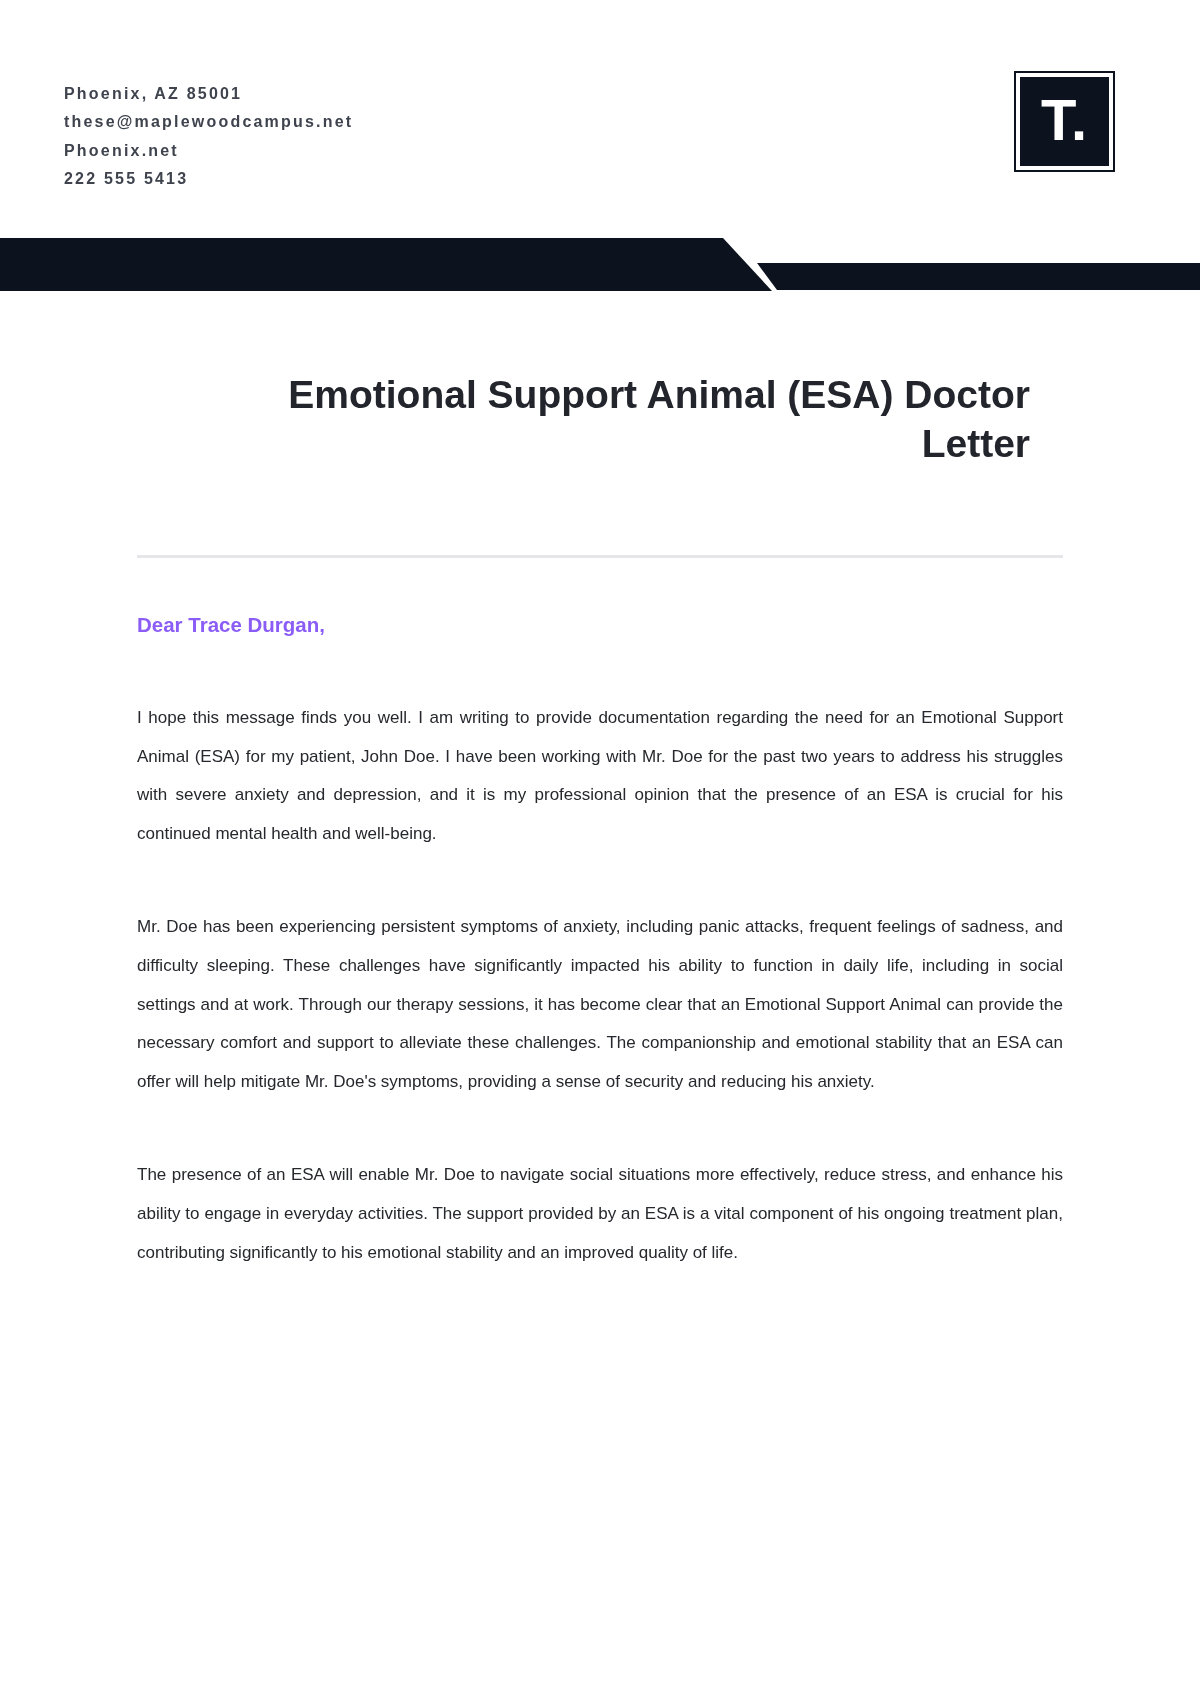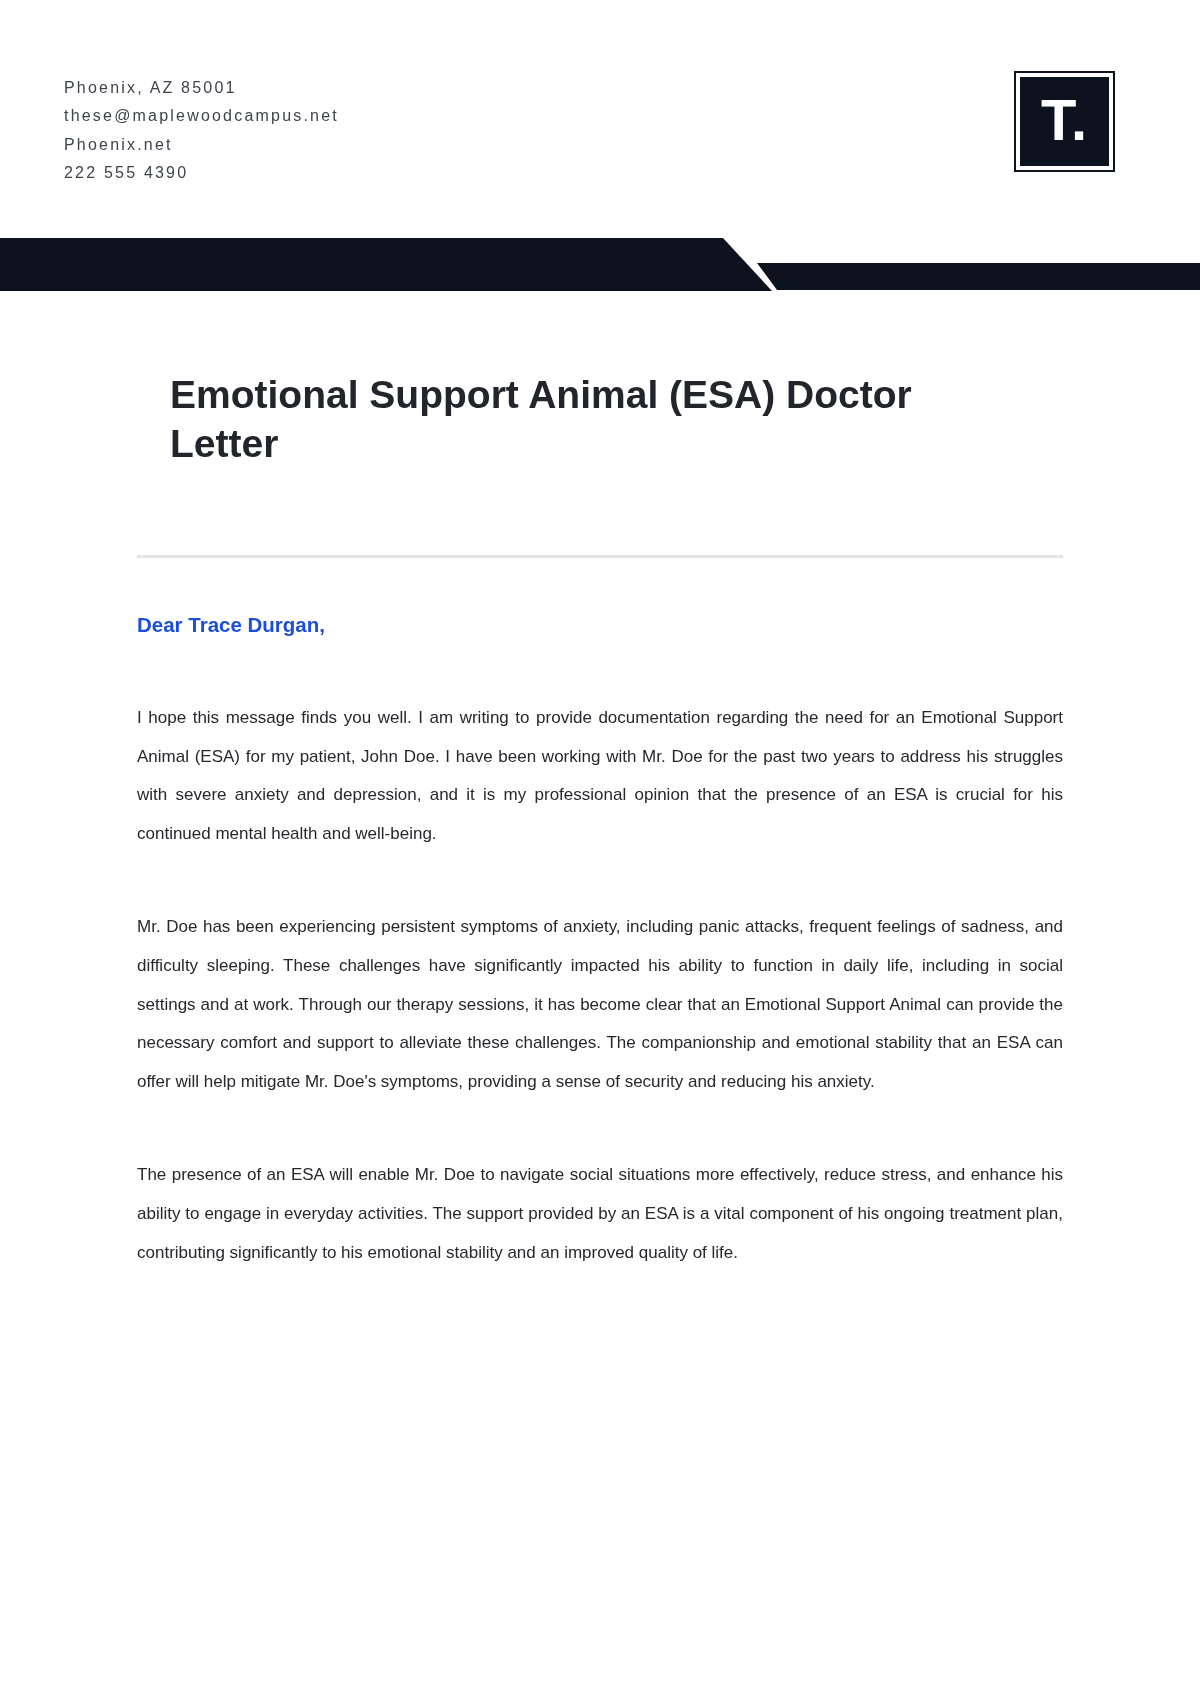--- a/index.html
+++ b/index.html
@@ -7,24 +7,25 @@
     position:relative;
     width:1200px; height:1696px;
     margin:0 auto;
     background:#ffffff;
     font-family:"Liberation Sans", sans-serif;
     overflow:hidden;
   }
 
   
   .contact {
-    position:absolute; left:64px; top:74px;
+    position:absolute; left:64px; top:80px;
     font-size:16px; line-height:28.3px;
     letter-spacing:2.2px;
     color:var(--header-text, #3e434d);
+    font-weight:bold;
   }
   .logo {
     position:absolute; left:1014px; top:71px;
     width:101px; height:101px;
     box-sizing:border-box;
     border:2px solid var(--brand-dark, #0d131e);
     background:#ffffff;
     padding:4px;
   }
   .logo-inner {
@@ -50,33 +51,33 @@
     height:27px;
     background:var(--brand-dark, #0d131e);
     -webkit-clip-path:polygon(0 0, 100% 0, 100% 100%, 20px 100%);
     clip-path:polygon(0 0, 100% 0, 100% 100%, 20px 100%);
   }
 
   
   .title {
     position:absolute; top:370px; left:170px; right:170px;
     margin:0;
-    text-align:left;
+    text-align:right;
     font-size:39px; line-height:49px; font-weight:bold;
     color:var(--title-text, #22252c);
   }
   .divider {
     position:absolute; top:555px; left:137px;
     width:926px; height:3px;
     background:var(--divider, #e6e6e8);
   }
   .salutation {
     position:absolute; top:613px; left:137px;
     font-size:20.5px; font-weight:bold;
-    color:#1d4ed8;
+    color:#8b5cf6;
   }
   .body-text {
     position:absolute; top:699px; left:137px;
     width:926px;
   }
   .body-text p {
     margin:0 0 55px 0;
     font-size:17px; line-height:38.6px;
     text-align:justify;
     color:var(--body-text, #26282d);
@@ -84,21 +85,21 @@
 </style>
 </head>
 <body>
 
 <div class="page">
 
   <div class="contact">
       <div>Phoenix, AZ 85001</div>
       <div>these@maplewoodcampus.net</div>
       <div>Phoenix.net</div>
-      <div>222 555 4390</div>
+      <div>222 555 5413</div>
     </div>
 
   <div class="logo">
     <div class="logo-inner">T.</div>
   </div>
 
   <div class="band-main"></div>
   <div class="band-right"></div>
 
   <h1 class="title">Emotional Support Animal (ESA) Doctor Letter</h1>

